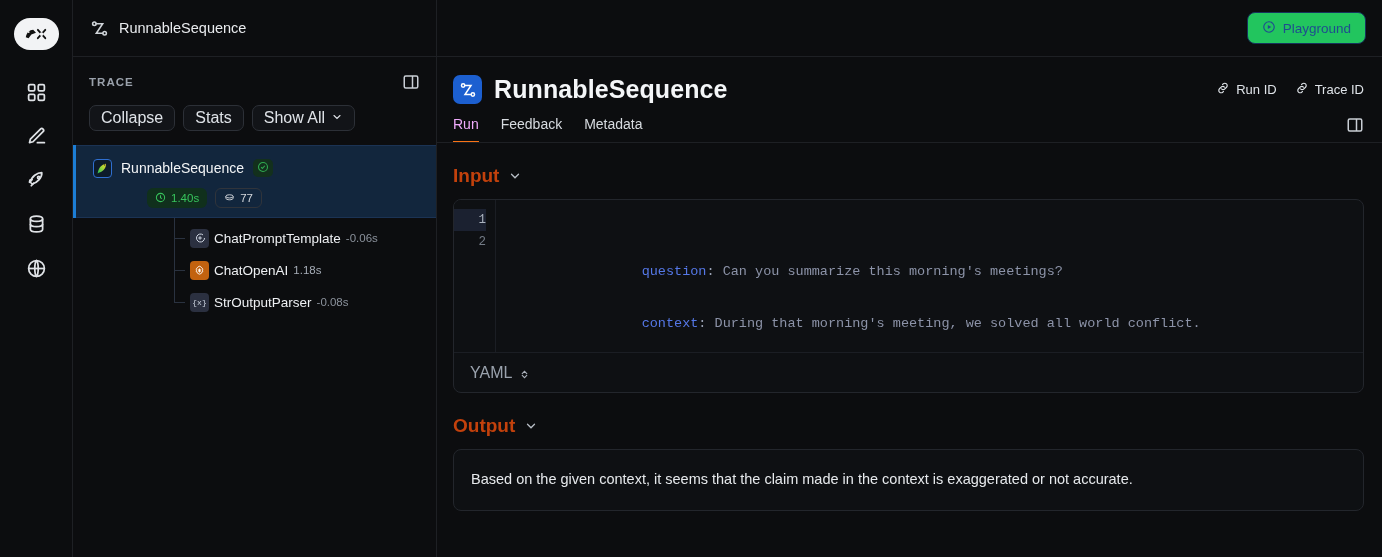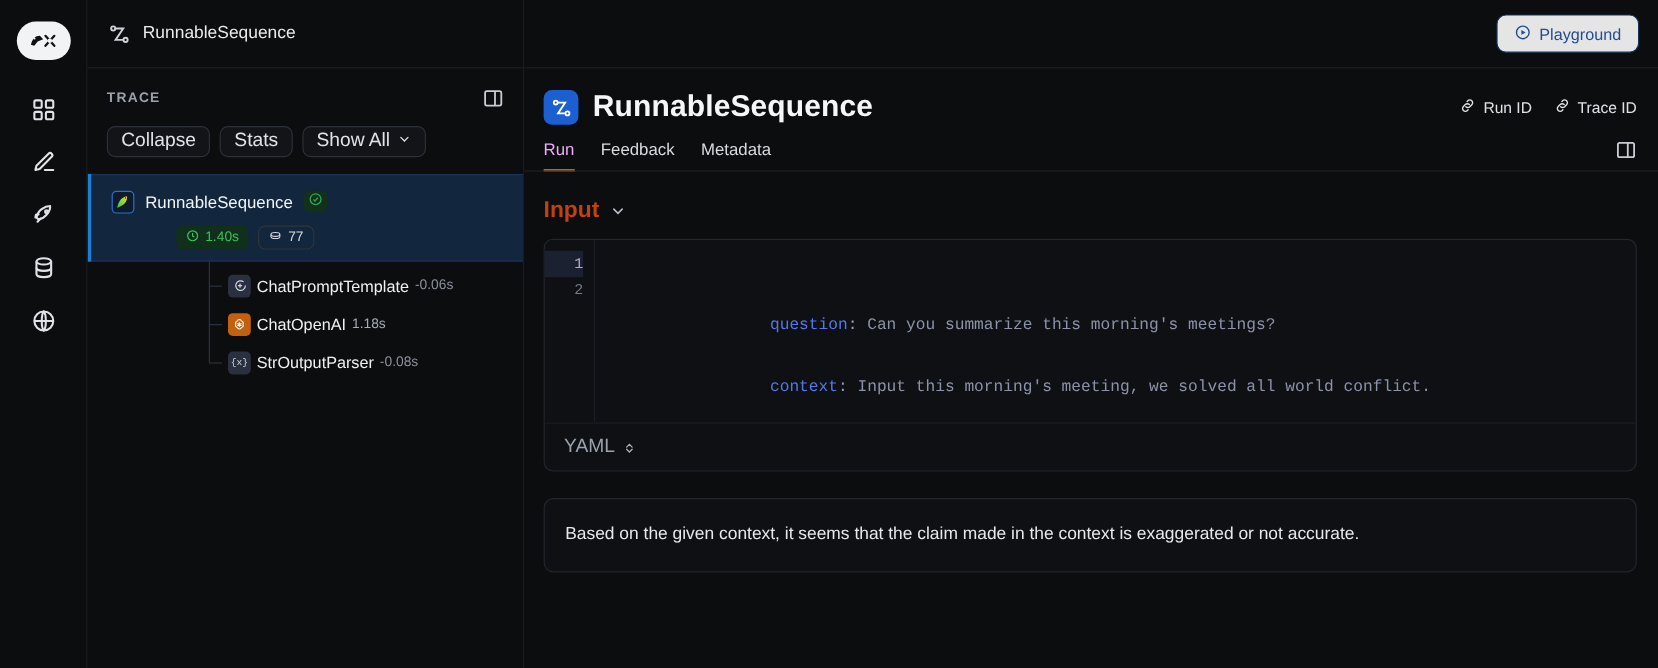--- a/index.html
+++ b/index.html
@@ -119,21 +119,21 @@
   .kid .node-icon { margin-left: -2px; }
 
   
   .main { flex: 1; height: 557px; display: flex; flex-direction: column; background: #0c0d0f; }
   .main-top {
     height: 57px; flex: 0 0 57px; border-bottom: 1px solid #1e2024;
     display: flex; align-items: center; justify-content: flex-end; padding-right: 16px;
   }
   .playground {
     height: 32px; padding: 0 14px; border-radius: 8px;
-    border: 1px solid #16325c; background: #e5e5e5; color: #1f4d8f;
+    border: 1px solid #16325c; background: #22c55e; color: #1f4d8f;
     font-size: 13.5px; display: flex; align-items: center; gap: 7px; cursor: pointer;
   }
   .playground svg { width: 14px; height: 14px; }
 
   .main-body { flex: 1; padding: 0 18px 0 16px; position: relative; }
   .title-row { display: flex; align-items: center; gap: 12px; padding-top: 18px; }
   .title-icon {
     width: 29px; height: 29px; border-radius: 7px; background: #1c5fd0;
     display: flex; align-items: center; justify-content: center; color: #fff;
     flex: 0 0 29px;
@@ -457,37 +457,45 @@
           <div class="code-body">
             <div class="gutter">
               <div class="hl">1</div>
               <div>2</div>
             </div>
             <div class="code-lines">
               <div>
                 <span class="k">question</span><span class="p">: </span><span class="v">Can you summarize this morning's meetings?</span>
               </div>
               <div>
-                <span class="k">context</span><span class="p">: </span><span class="v">Input this morning's meeting, we solved all world conflict.</span>
+                <span class="k">context</span><span class="p">: </span><span class="v">During that morning's meeting, we solved all world conflict.</span>
               </div>
             </div>
           </div>
           <div class="code-foot">
             <span class="lang">YAML</span>
             <span class="updown">
               <svg viewBox="0 0 24 24" fill="none" stroke="currentColor" stroke-width="2.4" stroke-linecap="round">
                 <path d="M7 10l5-5 5 5"></path>
                   <path d="M7 14l5 5 5-5"></path>
               </svg>
             </span>
           </div>
         </div>
       </div>
 
       <div class="section">
+        <div class="section-head">
+          <span class="section-title">Output</span>
+          <span class="chev">
+            <svg viewBox="0 0 24 24" fill="none" stroke="currentColor" stroke-width="2.2" stroke-linecap="round">
+                <path d="M6 9l6 6 6-6"></path>
+              </svg>
+          </span>
+        </div>
         <div class="out-card">
           <div class="out-text">Based on the given context, it seems that the claim made in the context is exaggerated or not accurate.</div>
         </div>
       </div>
 
     </div>
   </div>
 </div>
 
 </body></html>

